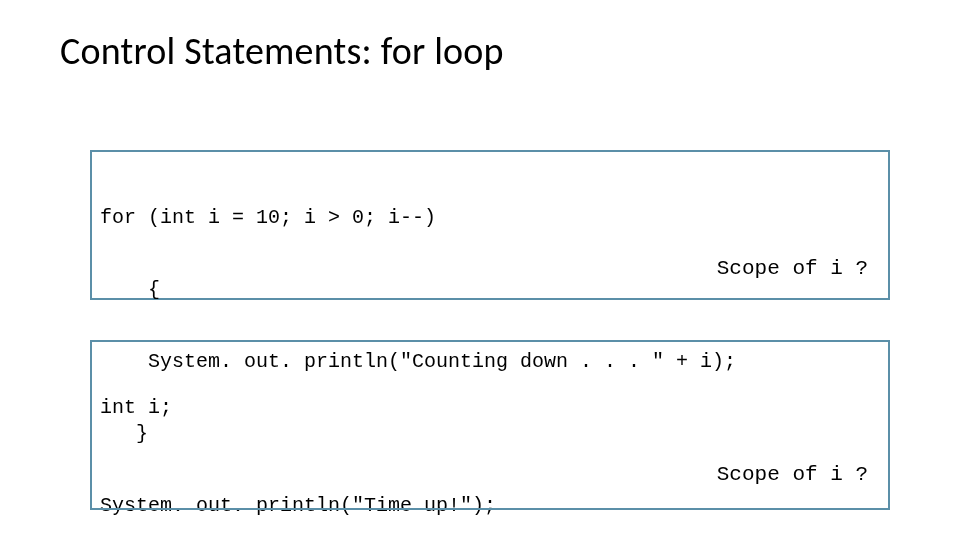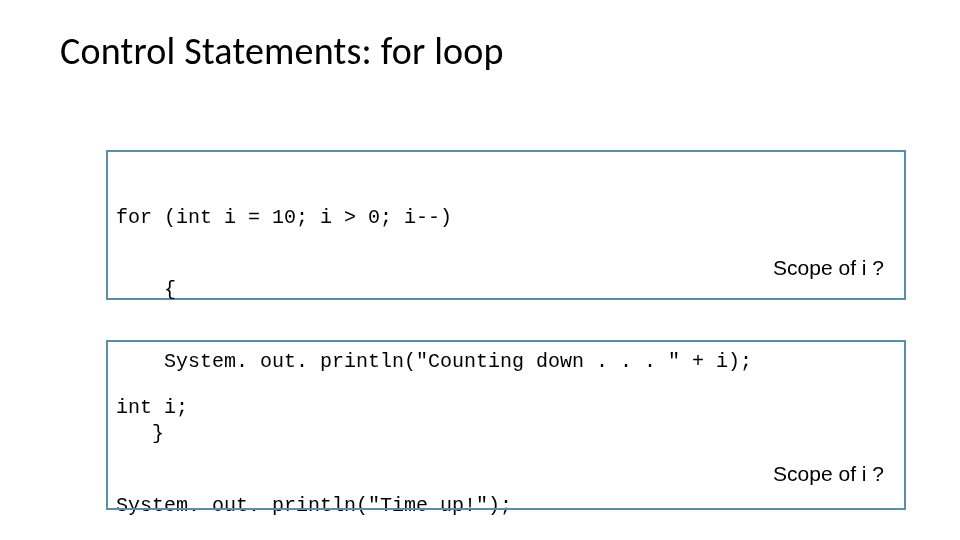--- a/index.html
+++ b/index.html
@@ -24,21 +24,20 @@
     font-size: 38px;
     color: #000;
     font-weight: 400;
     letter-spacing: 0.2px;
   }
   .codebox {
     position: absolute;
     border: 2px solid #5b8fa8;
     box-sizing: border-box;
     padding: 6px 8px 10px 8px;
-    margin-left: 16px;
   }
   .codebox.box1 {
     left: 90px;
     top: 150px;
     width: 800px;
     height: 150px;
   }
   .codebox.box2 {
     left: 90px;
     top: 340px;
@@ -47,21 +46,21 @@
   }
   .code {
     font-family: "Courier New", Courier, monospace;
     font-size: 20px;
     line-height: 24px;
     white-space: pre;
     color: #000;
   }
   .annot {
     position: absolute;
-    font-family: Liberation Sans, sans-serif;
+    font-family: Liberation Mono, monospace;
     font-size: 21px;
     color: #000;
   }
   .annot.a1 {
     right: 20px;
     bottom: 18px;
   }
   .annot.a2 {
     right: 20px;
     bottom: 22px;

